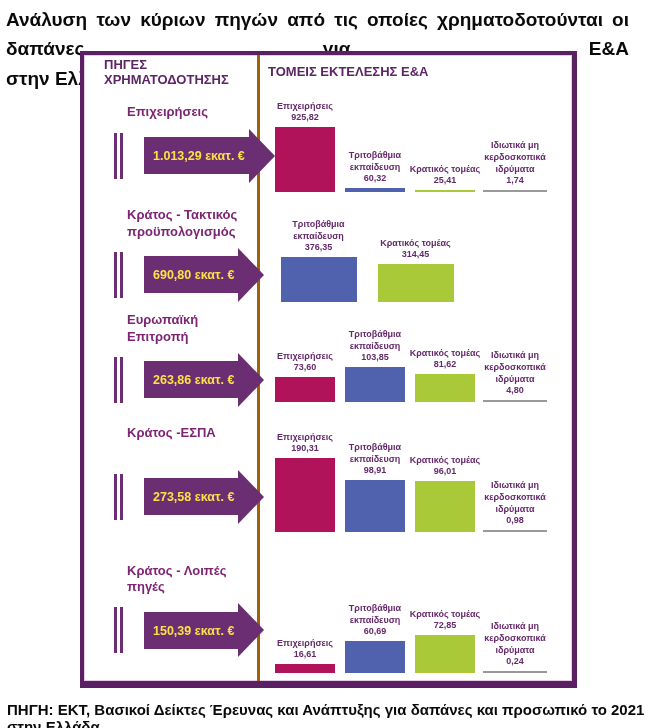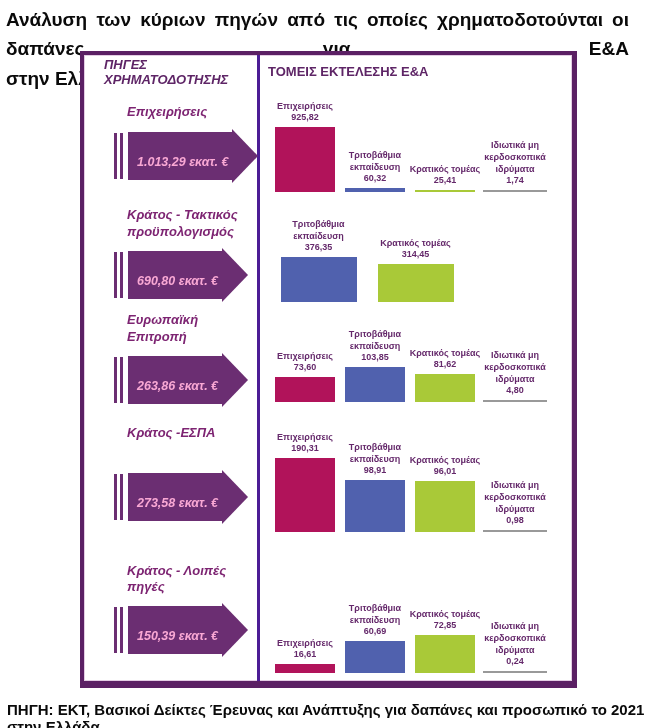--- a/index.html
+++ b/index.html
@@ -15,43 +15,43 @@
   .figure-title .tl2{text-align:left;}
 
   .outer-box{
     position:absolute;left:80px;top:51px;width:497px;height:637px;
     border:4px solid #5b2064;border-bottom-width:7px;border-right-width:5px;
     box-sizing:border-box;background:#fff;
     box-shadow:inset 0 0 0 1px #e3cde3;
     display:flex;
   }
   .panel{display:flex;flex-direction:column;box-sizing:border-box;}
-  .panel-left{width:176px;border-right:3px solid #4c1d95;font-style:italic;}
+  .panel-left{width:176px;border-right:3px solid #a16207;}
   .panel-right{flex:1;}
 
   .panel-header{
     height:33px;box-sizing:border-box;display:flex;align-items:center;
     font-size:13px;font-weight:bold;color:#5e2566;letter-spacing:0px;
   }
   .panel-left .panel-header{padding-left:20px;}
   .panel-right .panel-header{padding-left:8px;}
 
   .r1{height:112px;} .r2{height:110px;} .r3{height:100px;} .r4{height:130px;gap:20px;} .r5{flex:1;}
 
   
   .lrow{box-sizing:border-box;display:flex;flex-direction:column;justify-content:center;padding-left:30px;}
   .src-label{
     font-size:13px;font-weight:bold;color:#7d2472;line-height:1.25;
     padding-left:13px;max-width:128px;margin-bottom:7px;
   }
   .arrow{display:flex;align-items:center;height:56px;}
   .stripe{width:3px;height:46px;background:#6b2e72;margin-right:3px;flex:none;}
   .arrow-body{
-    height:36px;background:#6b2e72;color:#f9a8d4;font-size:12.5px;font-weight:bold;
-    display:flex;align-items:center;padding:12px 4px 0 9px;white-space:nowrap;margin-left:2px;
+    height:36px;background:#6b2e72;color:#fde047;font-size:12.5px;font-weight:bold;
+    display:flex;align-items:center;padding:1px 4px 0 9px;white-space:nowrap;margin-left:18px;
   }
   .arrow-head{
     width:0;height:0;border-top:27px solid transparent;border-bottom:27px solid transparent;
     border-left:26px solid #6b2e72;flex:none;
   }
 
   
   .rrow{position:relative;box-sizing:border-box;}
   .strip{
     position:absolute;left:12px;right:6px;bottom:8px;

